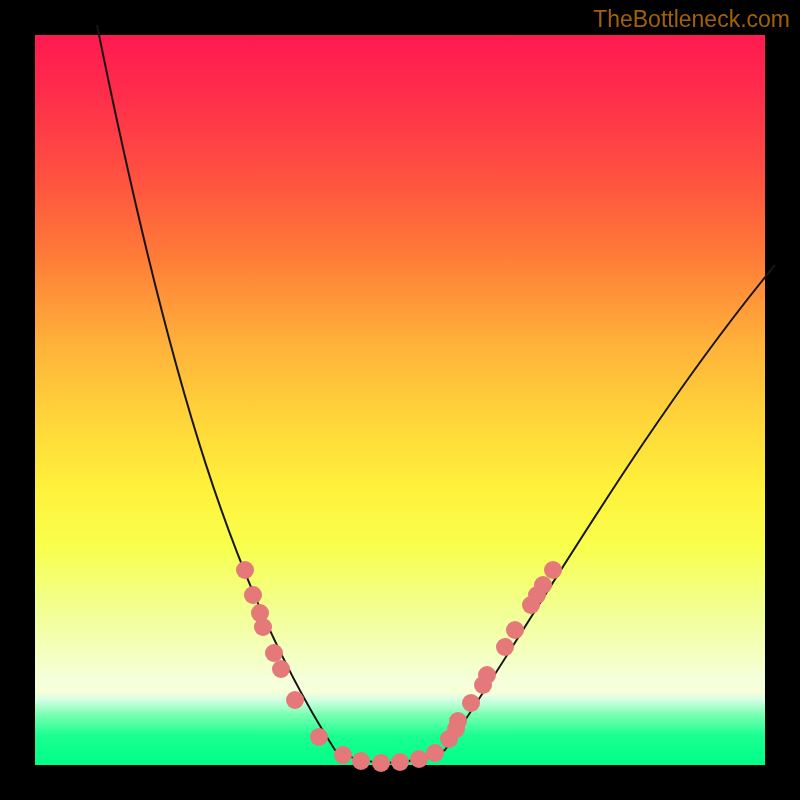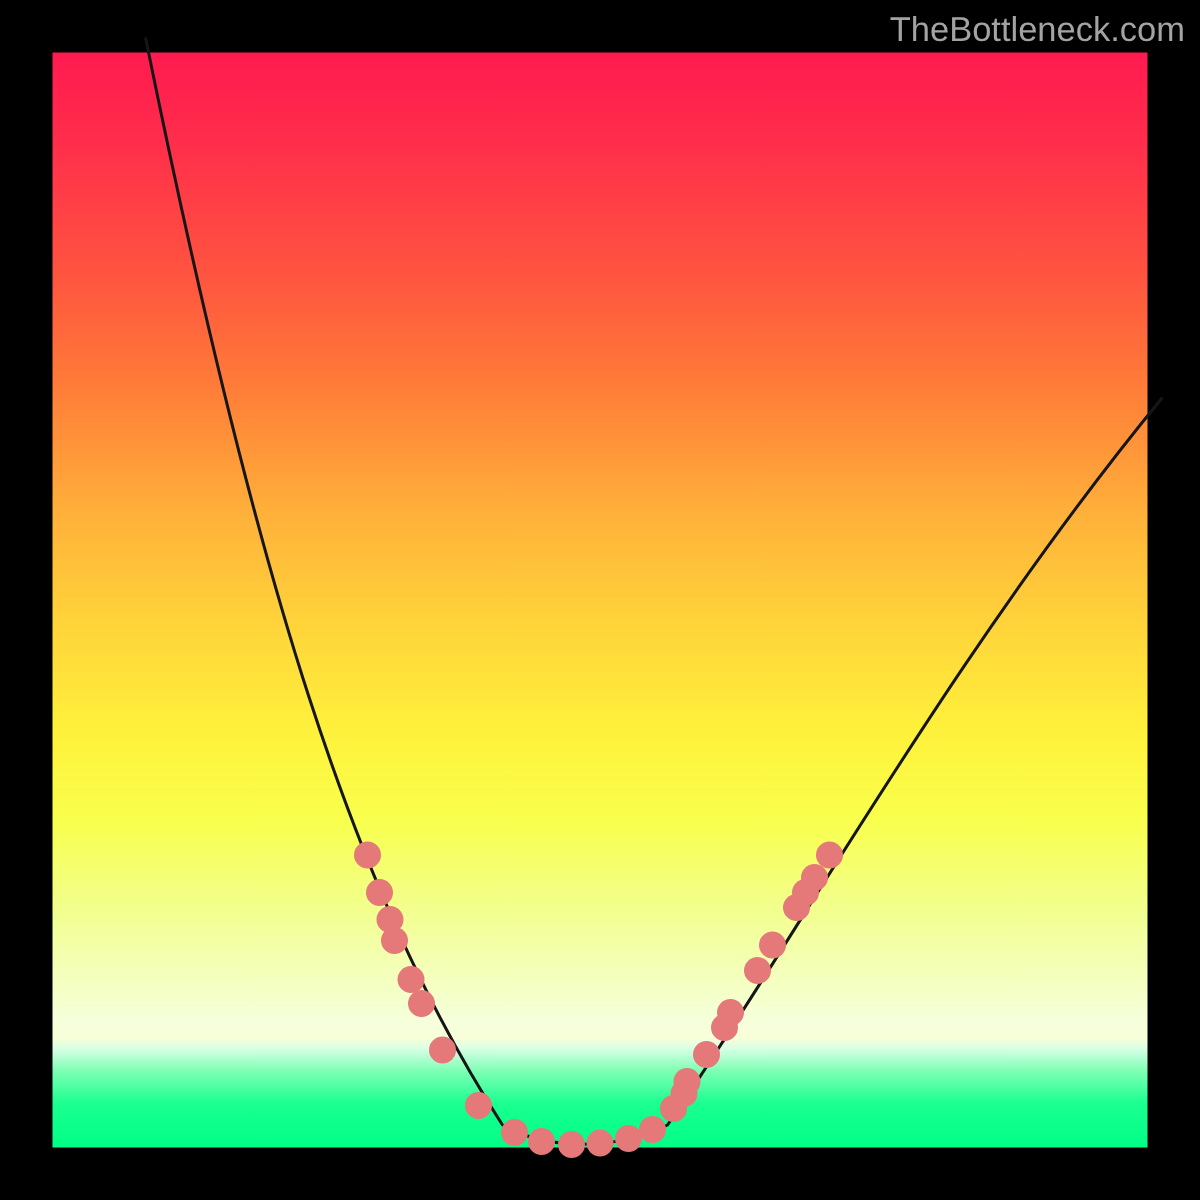--- a/index.html
+++ b/index.html
@@ -41,21 +41,21 @@
       #d7ffe5 91%,
       #7dffb4 93%,
       #1aff90 96%,
       #00ff86 100%
     );
   }
   .watermark {
     position: absolute;
     top: 6px;
     right: 10px;
-    color: #a3a3a3;
+    color: #a16207;
     font-size: 23px;
     font-weight: 400;
     letter-spacing: 0px;
     user-select: none;
   }
   svg.curve {
     position: absolute;
     left: 0;
     top: 0;
     width: 730px;

